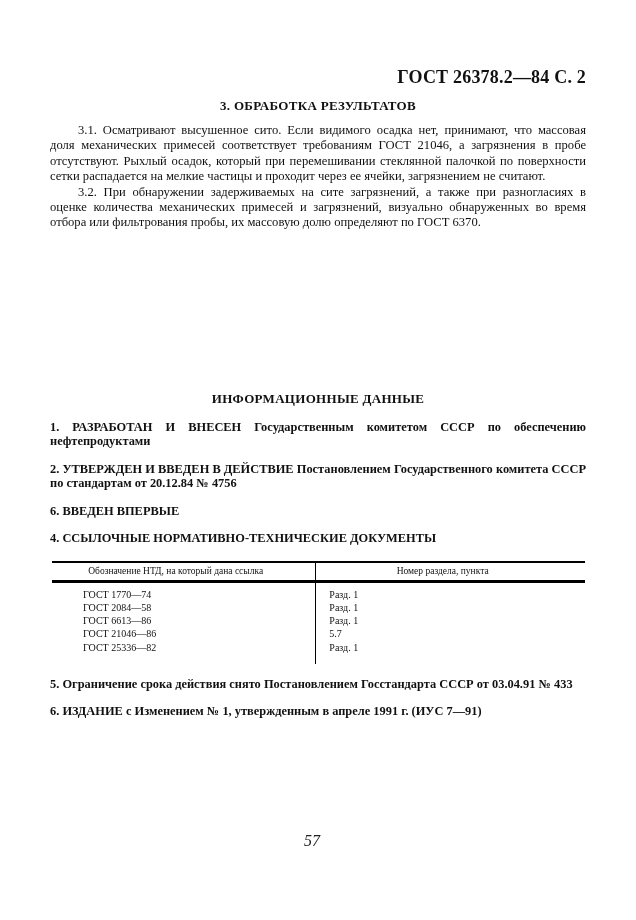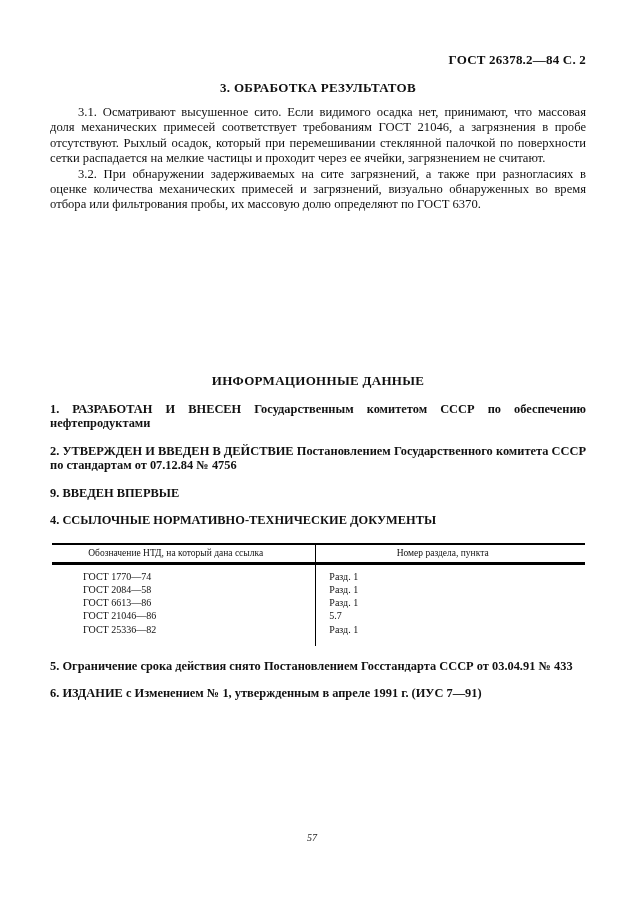--- a/index.html
+++ b/index.html
@@ -13,24 +13,24 @@
     height: 920px;
     margin: 0 auto;
     background: #ffffff;
     color: #111111;
     font-family: "Liberation Serif", "DejaVu Serif", serif;
     box-sizing: border-box;
     padding: 0 50px;
     overflow: hidden;
   }
   .page-header {
-    margin-top: 52px;
+    margin-top: 70px;
     text-align: right;
     font-weight: bold;
-    font-size: 13px;
+    font-size: 18px;
     line-height: 15px;
     letter-spacing: 0.2px;
   }
   .section-title {
     margin: 13px 0 0 0;
     text-align: center;
     font-weight: bold;
     font-size: 13px;
     line-height: 16px;
     letter-spacing: 0.3px;
@@ -88,21 +88,21 @@
   .ref-table td.col-ntd { padding-left: 31px; }
   .ref-table td.col-num { padding-left: 13px; }
   .ref-table tr.row-first td { padding-top: 5px; }
   .ref-table tr.row-last td { padding-bottom: 10px; }
   .page-number {
     position: absolute;
     left: 0;
     right: 12px;
     top: 832px;
     text-align: center;
-    font-size: 10px;
+    font-size: 16px;
     color: #222;
     font-style: italic;
   }
 </style>
 </head>
 <body>
 
 <div class="page">
 
   <div class="page-header">ГОСТ 26378.2—84 С. 2</div>
@@ -110,23 +110,23 @@
   <div class="section-title">3. ОБРАБОТКА РЕЗУЛЬТАТОВ</div>
 
   <p class="body-para first">3.1. Осматривают высушенное сито. Если видимого осадка нет, принимают, что массовая доля механических примесей соответствует требованиям ГОСТ 21046, а загрязнения в пробе отсутствуют. Рыхлый осадок, который при перемешивании стеклянной палочкой по поверхности сетки распадается на мелкие частицы и проходит через ее ячейки, загрязнением не считают.</p>
 
   <p class="body-para">3.2. При обнаружении задерживаемых на сите загрязнений, а также при разногласиях в оценке количества механических примесей и загрязнений, визуально обнаруженных во время отбора или фильтрования пробы, их массовую долю определяют по ГОСТ 6370.</p>
 
   <div class="info-title">ИНФОРМАЦИОННЫЕ ДАННЫЕ</div>
 
   <p class="info-item">1. РАЗРАБОТАН И ВНЕСЕН Государственным комитетом СССР по обеспечению нефтепродуктами</p>
 
-  <p class="info-item">2. УТВЕРЖДЕН И ВВЕДЕН В ДЕЙСТВИЕ Постановлением Государственного комитета СССР по стандартам от 07.12.84 № 4756</p>
+  <p class="info-item">2. УТВЕРЖДЕН И ВВЕДЕН В ДЕЙСТВИЕ Постановлением Государственного комитета СССР по стандартам от 20.12.84 № 4756</p>
 
-  <p class="info-item">9. ВВЕДЕН ВПЕРВЫЕ</p>
+  <p class="info-item">6. ВВЕДЕН ВПЕРВЫЕ</p>
 
   <p class="info-item">4. ССЫЛОЧНЫЕ НОРМАТИВНО-ТЕХНИЧЕСКИЕ ДОКУМЕНТЫ</p>
 
   <table class="ref-table">
     <thead>
       <tr>
         <th class="col-ntd">Обозначение НТД, на который дана ссылка</th>
         <th class="col-num">Номер раздела, пункта</th>
       </tr>
     </thead>

